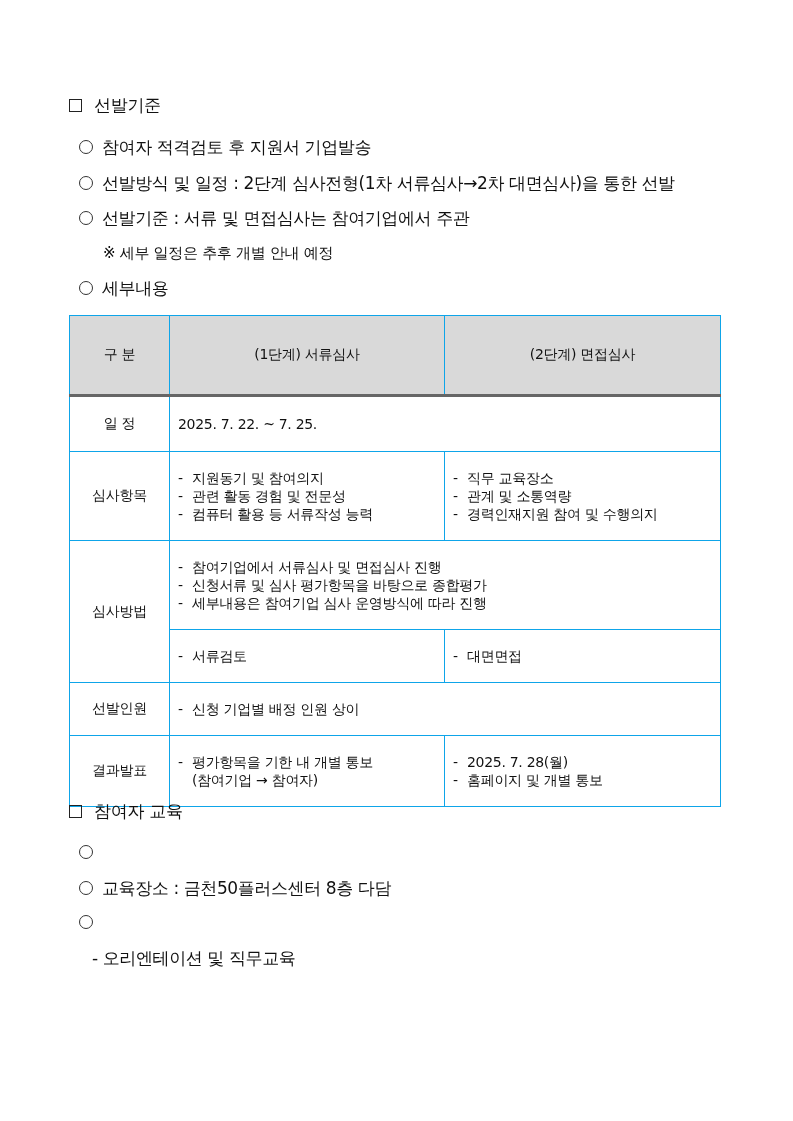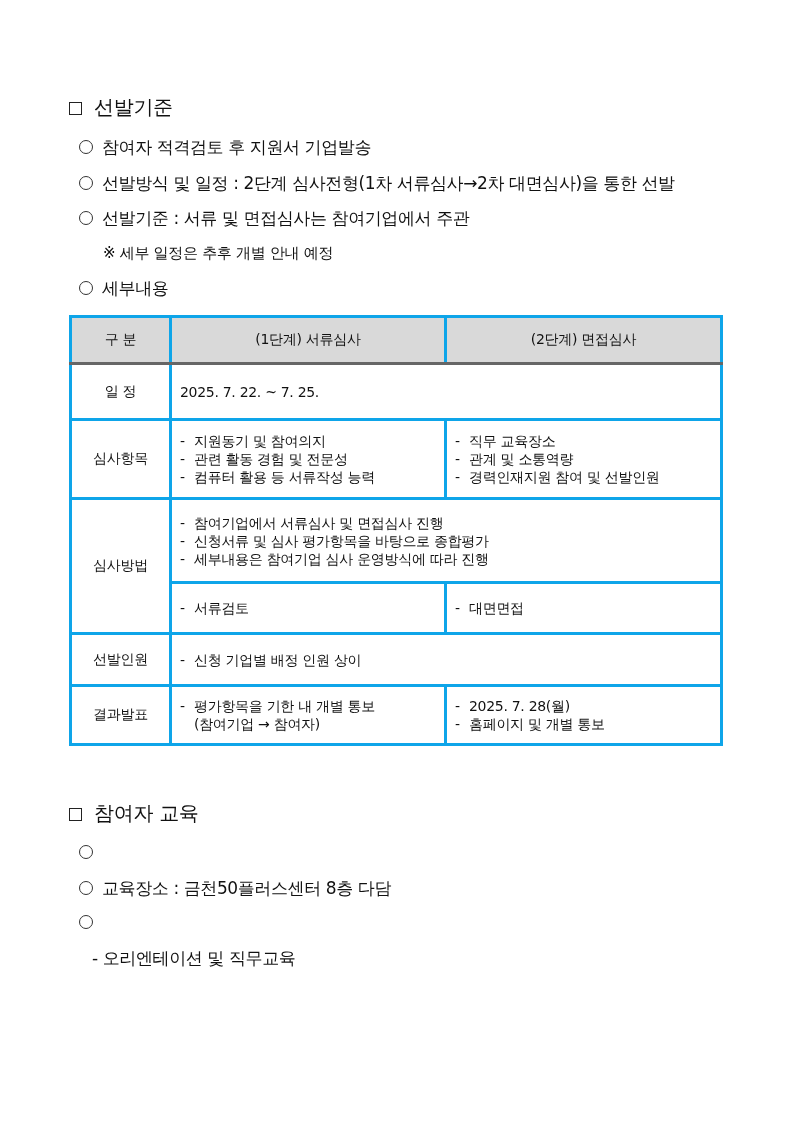--- a/index.html
+++ b/index.html
@@ -2,40 +2,40 @@
 <html><head>
 <meta charset="utf-8">
 <style>
   html, body { margin: 0; padding: 0; background: #ffffff; }
   body {
     width: 793px; height: 1121px; position: relative; overflow: hidden;
     font-family: "DejaVu Sans", "Liberation Sans", sans-serif;
     color: #111111;
   }
   .abs { position: absolute; white-space: nowrap; }
-  .h1 { font-size: 20px; letter-spacing: -0.3px; }
+  .h1 { font-size: 17px; letter-spacing: -0.3px; }
   .line { font-size: 17px; letter-spacing: -0.4px; }
   .note { font-size: 15px; letter-spacing: -0.3px; }
   .sq {
     display: inline-block; width: 13px; height: 13px; border: 1.3px solid #222;
     margin-right: 12px; vertical-align: -1px; box-sizing: border-box;
   }
   .circ {
     display: inline-block; width: 14px; height: 14px; border: 1.3px solid #333;
     border-radius: 50%; margin-right: 9px; vertical-align: -1px; box-sizing: border-box;
   }
 
   table.grid {
     position: absolute; left: 69px; top: 315px; width: 651px;
     border-collapse: collapse; table-layout: fixed;
     font-size: 14px; letter-spacing: -0.3px;
     border: 1.6px solid #222;
   }
   table.grid td, table.grid th {
-    border: 3px solid #0ea5e9; padding: 0 8px; vertical-align: middle;
+    border: 1px solid #0ea5e9; padding: 17px 8px; vertical-align: middle;
     font-weight: normal;
   }
   table.grid th {
     background: #d9d9d9; height: 44px; text-align: center;
     border-bottom: 3px solid #666;
   }
   td.label { text-align: center; }
   td.center { text-align: left; }
   .li { line-height: 18px; }
   .li .dash { display: inline-block; width: 14px; }
@@ -81,21 +81,21 @@
   <tr style="height:79px;">
     <td class="label">심사항목</td>
     <td>
       <div class="li"><span class="dash">-</span><span>지원동기 및 참여의지</span></div>
       <div class="li"><span class="dash">-</span><span>관련 활동 경험 및 전문성</span></div>
       <div class="li"><span class="dash">-</span><span>컴퓨터 활용 등 서류작성 능력</span></div>
     </td>
     <td>
       <div class="li"><span class="dash">-</span><span>직무 교육장소</span></div>
       <div class="li"><span class="dash">-</span><span>관계 및 소통역량</span></div>
-      <div class="li"><span class="dash">-</span><span>경력인재지원 참여 및 선발인원</span></div>
+      <div class="li"><span class="dash">-</span><span>경력인재지원 참여 및 수행의지</span></div>
     </td>
   </tr>
   <tr style="height:84px;">
     <td class="label" rowspan="2">심사방법</td>
     <td colspan="2">
       <div class="li"><span class="dash">-</span><span>참여기업에서 서류심사 및 면접심사 진행</span></div>
       <div class="li"><span class="dash">-</span><span>신청서류 및 심사 평가항목을 바탕으로 종합평가</span></div>
       <div class="li"><span class="dash">-</span><span>세부내용은 참여기업 심사 운영방식에 따라 진행</span></div>
     </td>
   </tr>

